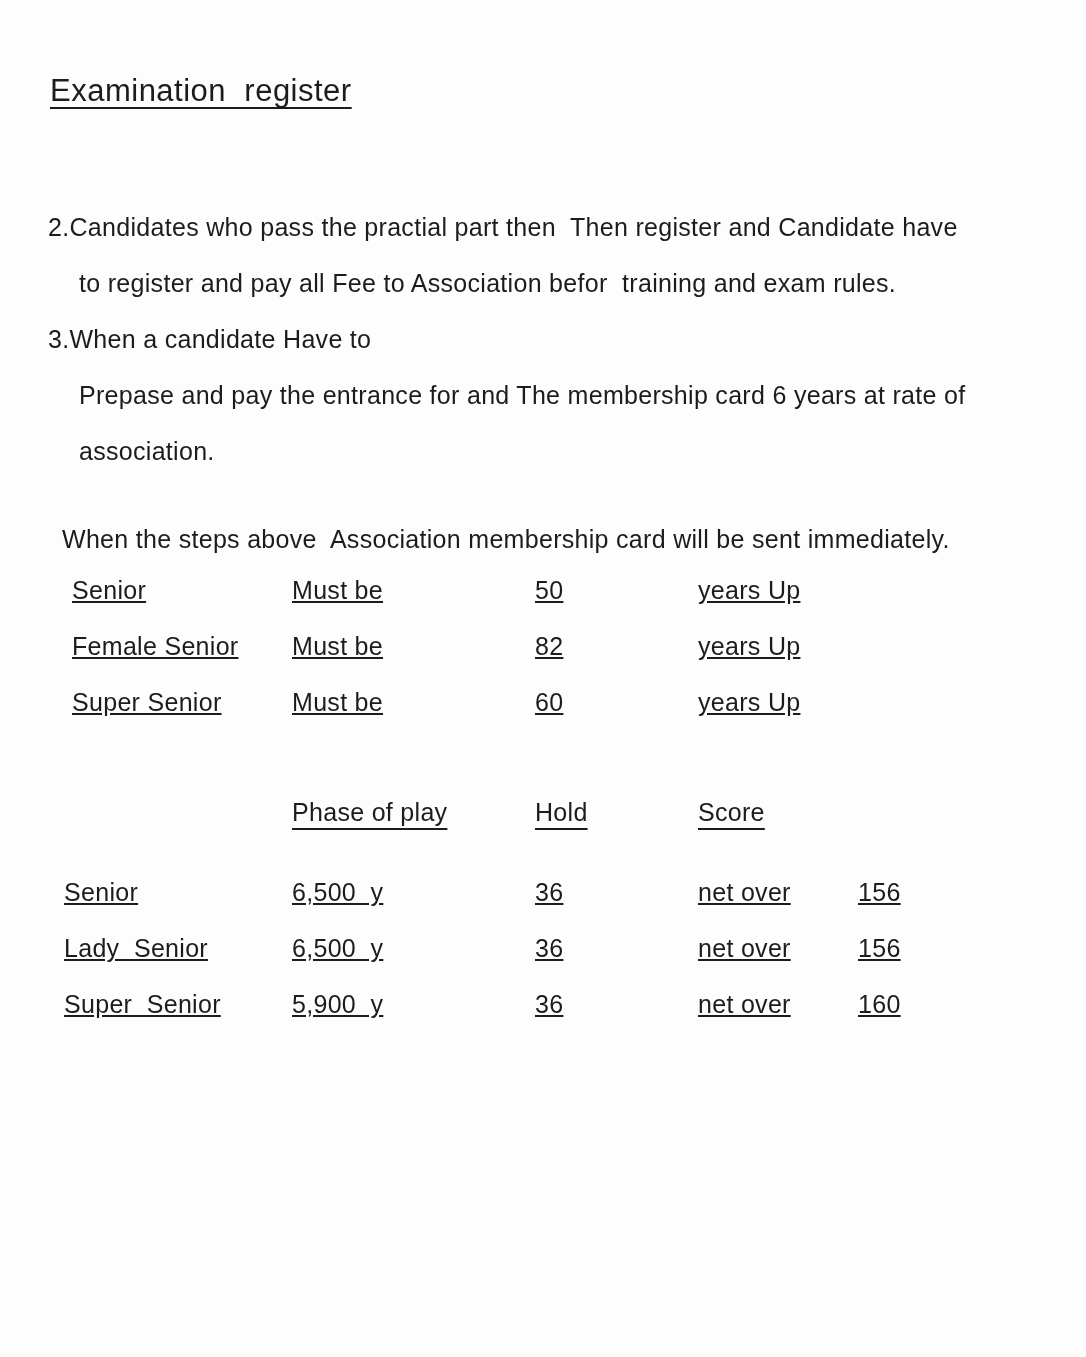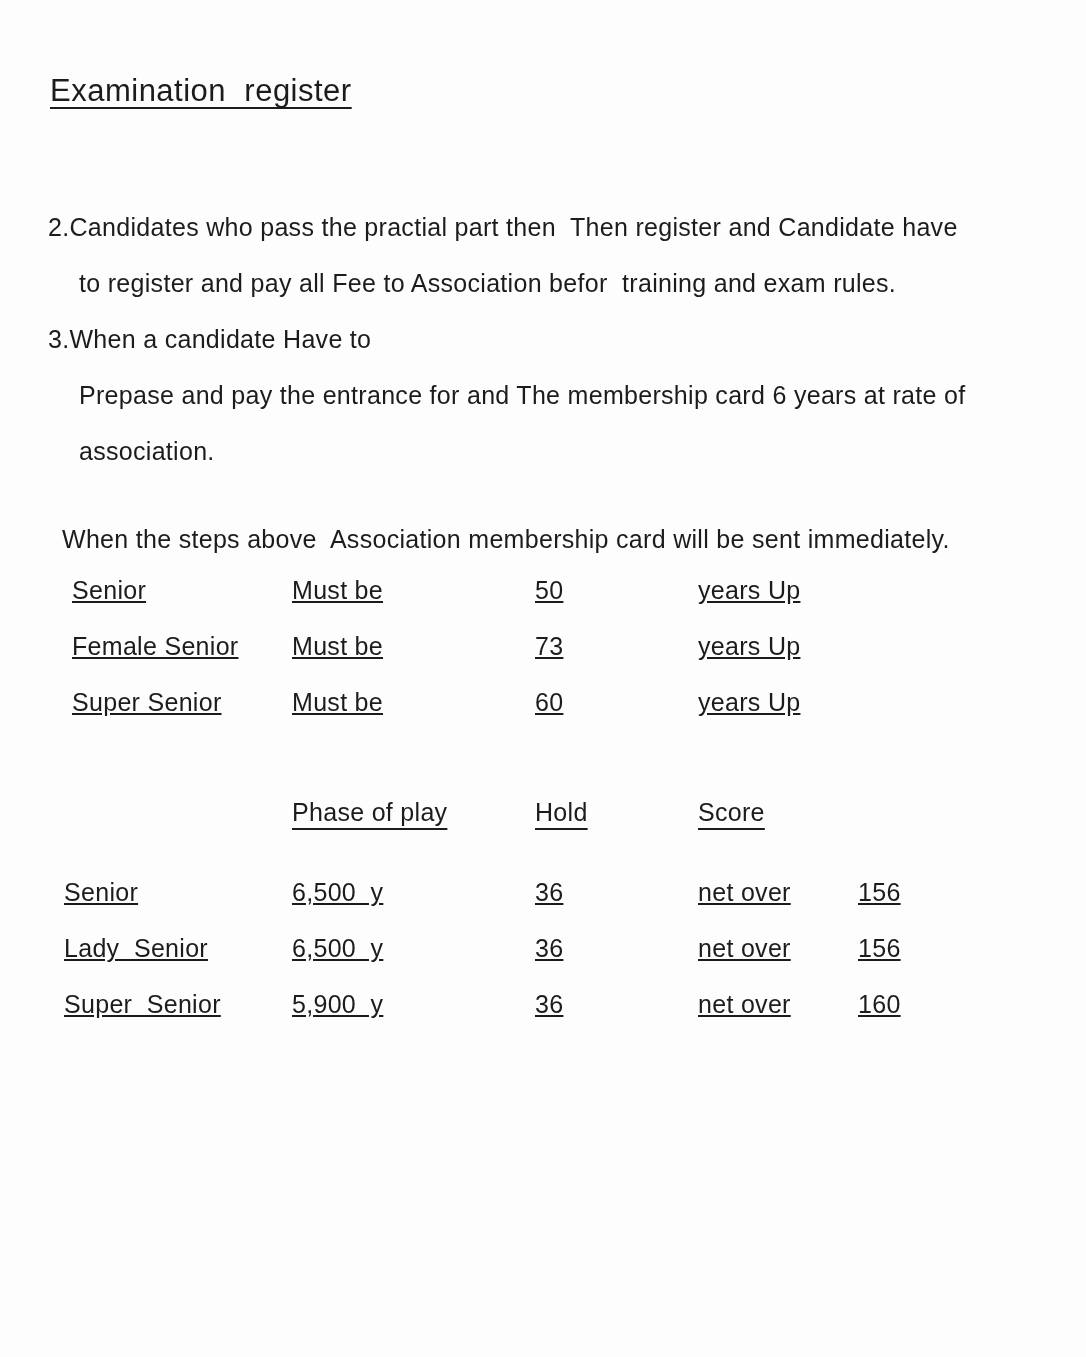--- a/index.html
+++ b/index.html
@@ -63,21 +63,21 @@
 
   <div class="row" style="top:575px;">
     <div class="txt" style="left:72px;">Senior</div>
     <div class="txt" style="left:292px;">Must be</div>
     <div class="txt" style="left:535px;">50</div>
     <div class="txt" style="left:698px;">years Up</div>
   </div>
   <div class="row" style="top:631px;">
     <div class="txt" style="left:72px;">Female Senior</div>
     <div class="txt" style="left:292px;">Must be</div>
-    <div class="txt" style="left:535px;">73</div>
+    <div class="txt" style="left:535px;">82</div>
     <div class="txt" style="left:698px;">years Up</div>
   </div>
   <div class="row" style="top:687px;">
     <div class="txt" style="left:72px;">Super Senior</div>
     <div class="txt" style="left:292px;">Must be</div>
     <div class="txt" style="left:535px;">60</div>
     <div class="txt" style="left:698px;">years Up</div>
   </div>
 
   <div class="row" style="top:797px;">

